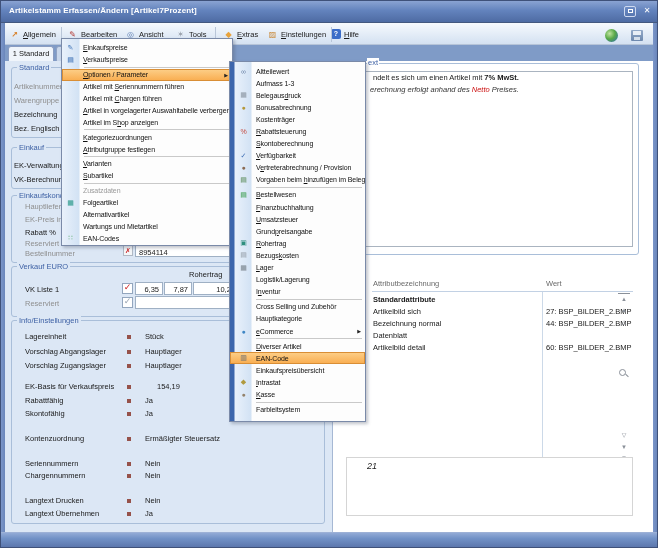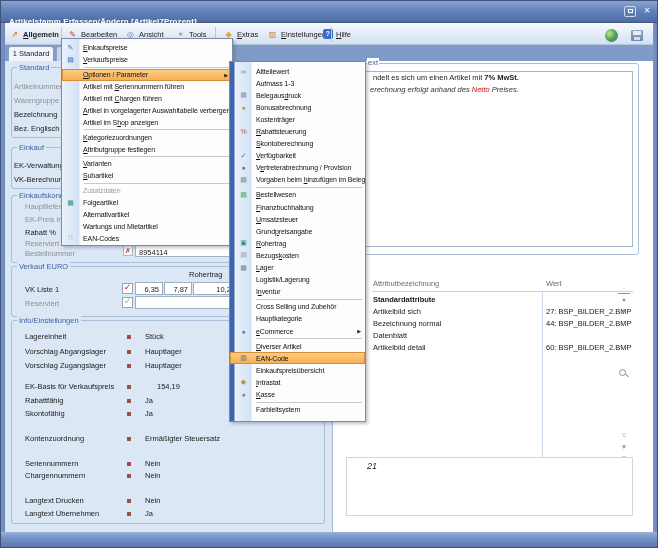--- a/index.html
+++ b/index.html
@@ -1,38 +1,38 @@
 <!DOCTYPE html>
 <html><head>
 <meta charset="utf-8">
 <style>
   * { margin:0; padding:0; box-sizing:border-box; }
   html,body { width:658px; height:548px; }
   body { font-family:"Liberation Sans","DejaVu Sans",sans-serif; font-size:7.5px; color:#1a1a1a; background:#e8e8e8; position:relative; }
   #win { position:absolute; left:0; top:0; width:658px; height:548px; background:#dce7f5; border:1px solid #3f5179; overflow:hidden; }
   .abs { position:absolute; }
-  .nowrap { white-space:nowrap;margin-top:11px; }
+  .nowrap { white-space:nowrap; }
 
   
   #titlebar { left:0; top:0; width:656px; height:22px;
     background:linear-gradient(180deg,#8aa3d2 0%,#6383bd 45%,#4e6ba3 100%);
     border-bottom:1px solid #44597f; }
   #title-text { left:8px; top:5px; color:#fff; font-weight:bold; font-size:8px; letter-spacing:0.1px; }
   .tb-btn { top:5px; width:12px; height:11px; text-align:center; line-height:10px; color:#fff; }
   #btn-restore { left:623px; border:1px solid #cfdaf0; border-radius:2px; }
   #btn-restore b { display:block; margin:2px auto 0; width:5px; height:4px; border:1px solid #fff; }
   #btn-close { left:640px; font-weight:bold; font-size:8px; }
 
   #menubar { left:0; top:22px; width:656px; height:22px;
     background:linear-gradient(180deg,#f7fafd 0%,#e3ecf7 55%,#d4e1f1 100%);
     border-bottom:1px solid #b6c4d8; }
   .mb-item { position:absolute; top:4px; height:14px; display:inline-flex; align-items:center; cursor:default; }
   .mbi { display:inline-block; width:11px; text-align:center; font-size:8px; margin-right:3px; }
   .mbl { font-size:7.5px; color:#1a1a1a; }
-  .mbl.bold { font-weight:bold; }
+  .mbl.bold { font-weight:normal; }
   .mb-sep { position:absolute; top:26px; width:1px; height:15px; background:#b9c6d8; }
   .help-badge { display:inline-block; width:10px; height:10px; background:#3a6cc8; color:#fff; border-radius:2px;
     font-size:7px; font-weight:bold; text-align:center; line-height:10px; margin-right:3px; }
   #globe-icon { left:604px; top:28px; width:13px; height:13px; border-radius:50%;
     background:radial-gradient(circle at 35% 35%, #bfe3a0 0%, #58a846 45%, #2f6fb0 95%); }
   #save-icon { left:630px; top:29px; width:12px; height:11px; background:linear-gradient(180deg,#93aac9,#6d88ad); border-radius:1px; }
   #save-icon i { position:absolute; left:2px; top:1px; width:8px; height:4px; background:#e8eef6; }
   #save-icon b { position:absolute; left:3px; bottom:1px; width:6px; height:3px; background:#d4deea; }
 
   
@@ -131,21 +131,21 @@
       <span class="mbl"><u>T</u>ools</span>
     </div>
     <div class="mb-item" style="left:222px">
       <span class="mbi" style="color:#e8a33d">◆</span>
       <span class="mbl"><u>E</u>xtras</span>
     </div>
     <div class="mb-item" style="left:266px">
       <span class="mbi" style="color:#c98a3a">▨</span>
       <span class="mbl"><u>E</u>instellungen</span>
     </div>
-    <div class="mb-item" style="left:322px">
+    <div class="mb-item" style="left:330px">
       <span class="help-badge">?</span>
       <span class="mbl"><u>H</u>ilfe</span>
     </div>
     <div class="mb-sep" style="left:60px;top:4px;height:15px"></div>
     <div class="mb-sep" style="left:214px;top:4px;height:15px"></div>
     <div class="mb-sep" style="left:330px;top:4px;height:15px"></div>
   </div>
   <div class="abs" id="globe-icon"></div>
   <div class="abs" id="save-icon">
       <i></i>

